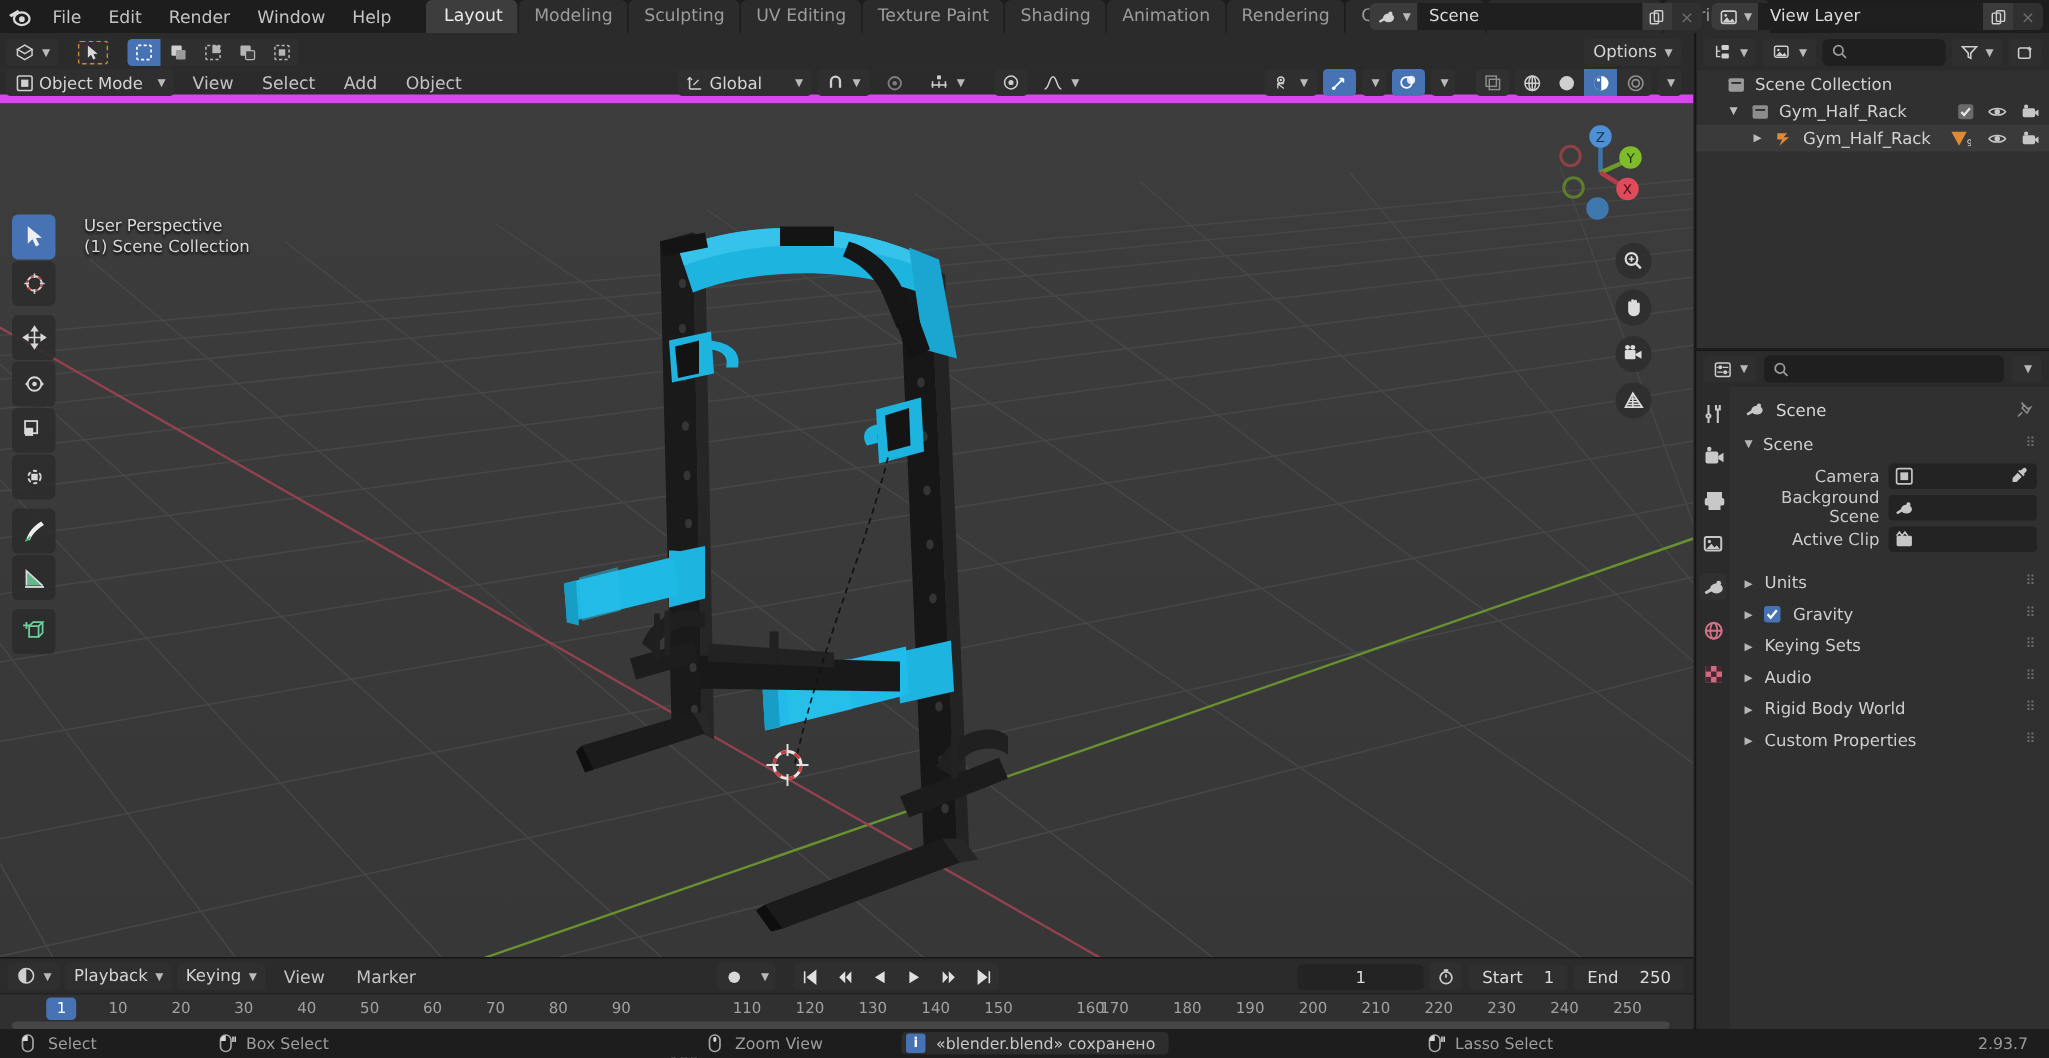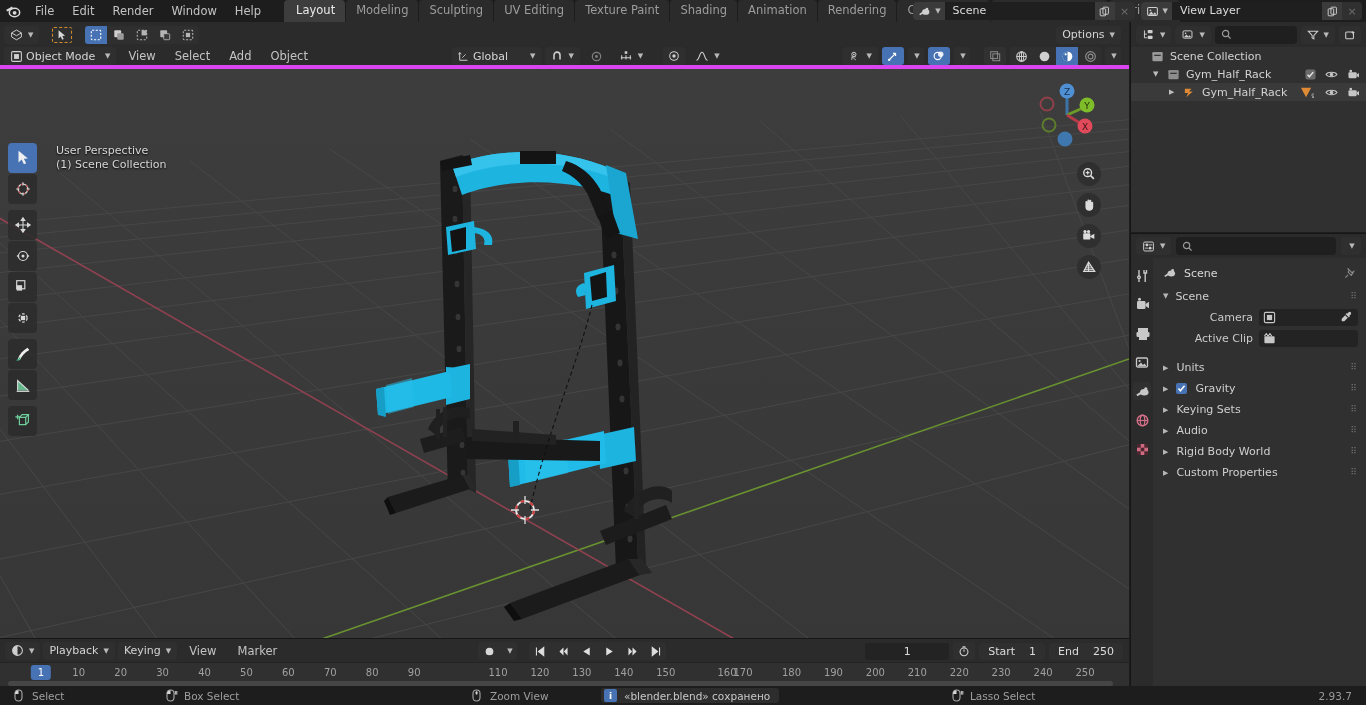--- a/index.html
+++ b/index.html
@@ -57,21 +57,21 @@
     position: absolute; left: 0; top: 22px; width: 1129px; height: 616px;
     background: #393939; overflow: hidden;
   }
   .vp-header {
     position: absolute; top: 0; left: 0; width: 100%; height: 25px;
     background: #2b2b2b; display: flex; align-items: center; padding: 0 4px; gap: 3px;
   }
   .vp-tool-header {
     position: absolute; top: 25px; left: 0; width: 100%; height: 22px;
     background: #2b2b2b; display: flex; align-items: center; padding: 0 4px; gap: 3px;
-    border-bottom: 4px solid #d946ef;
+    border-bottom: 6px solid #d946ef;
   }
   .btn {
     display: flex; align-items: center; gap: 3px; height: 18px; padding: 0 6px;
     background: #2f2f2f; border-radius: 3px; font-size: 11px; color: #d4d4d4; white-space: nowrap;
   }
   .btn.sq { padding: 0 4px; width: 22px; justify-content: center; }
   .btn.on { background: #4772b3; color: #fff; }
   .chev { font-size: 7px; color: #b9b9b9; margin-left: 2px; }
   .sep { width: 6px; }
   .grp { display: flex; align-items: center; gap: 1px; background: #2f2f2f; border-radius: 3px; }
@@ -1063,20 +1063,33 @@
               </span>
               <span style="flex: 1 1 0%; font-size: 11px; color: rgb(212, 212, 212);"></span>
               <span style="display: inline-flex; align-items: center; padding-right: 2px;">
                 <svg width="12" height="12" viewBox="0 0 14 14">
                   <path d="M12.5 1.5 a1.8 1.8 0 0 0-2.5 0 L8.3 3.2 L7.5 2.5 L6.4 3.6 L10.4 7.6 L11.5 6.5 L10.8 5.7 L12.5 4 a1.8 1.8 0 0 0 0-2.5 Z M6 4.9 L2 8.9 L2 12 L5.1 12 L9.1 8 Z" fill="#c6c6c6"></path>
                 </svg>
               </span>
             </div>
           </div>
           <div class="prop-row">
+            <div class="prop-label">Background Scene</div>
+            <div class="prop-field">
+              <span style="display: inline-flex; align-items: center;">
+                <svg width="13" height="13" viewBox="0 0 14 14">
+                  <ellipse cx="8.6" cy="8" rx="3.9" ry="3.1" fill="#c6c6c6"></ellipse>
+                  <circle cx="10" cy="4.6" r="1.5" fill="#c6c6c6"></circle>
+                  <path d="M1.2 10.2 L5.4 7.6 L6.3 9.4 L2.1 11.7Z" fill="#c6c6c6"></path>
+                </svg>
+              </span>
+              <span style="flex: 1 1 0%; font-size: 11px; color: rgb(212, 212, 212);"></span>
+            </div>
+          </div>
+          <div class="prop-row">
             <div class="prop-label">Active Clip</div>
             <div class="prop-field">
               <span style="display: inline-flex; align-items: center;">
                 <svg width="13" height="13" viewBox="0 0 14 14">
                   <rect x="1.5" y="4.5" width="11" height="7.5" rx="1" fill="#c6c6c6"></rect>
                   <path d="M1.5 4.5 L3.5 1.8 L5.5 4.5 M5.5 4.5 L7.5 1.8 L9.5 4.5" fill="none" stroke="#c6c6c6" stroke-width="1.1"></path>
                 </svg>
               </span>
               <span style="flex: 1 1 0%; font-size: 11px; color: rgb(212, 212, 212);"></span>
             </div>
@@ -1127,21 +1140,21 @@
     <div id="stitems" style="display:flex;align-items:center;">
         <div class="st-item" style="position: absolute; left: 12px;">
           <span style="display: inline-flex; align-items: center;">
             <svg width="14" height="14" viewBox="0 0 14 14">
               <rect x="3" y="1" width="7" height="11" rx="3.4" fill="none" stroke="#a8a8a8" stroke-width="1.1"></rect>
               <path d="M3 5 L6.5 5 L6.5 1.2 C4.6 1.3 3 2.6 3 4.3 Z" fill="#d8d8d8"></path>
             </svg>
           </span>
           <span>Select</span>
         </div>
-        <div class="st-item" style="position: absolute; left: 164px;">
+        <div class="st-item" style="position: absolute; left: 144px;">
           <span style="display: inline-flex; align-items: center;">
             <svg width="14" height="14" viewBox="0 0 14 14">
               <rect x="3" y="1" width="7" height="11" rx="3.4" fill="none" stroke="#a8a8a8" stroke-width="1.1"></rect>
               <path d="M3 5 L6.5 5 L6.5 1.2 C4.6 1.3 3 2.6 3 4.3 Z" fill="#d8d8d8"></path>
               <path d="M11.3 2 L11.3 5.6 M12.8 2 L12.8 5.6" stroke="#d8d8d8" stroke-width="1"></path>
             </svg>
           </span>
           <span>Box Select</span>
         </div>
         <div class="st-item" style="position: absolute; left: 470px;">

